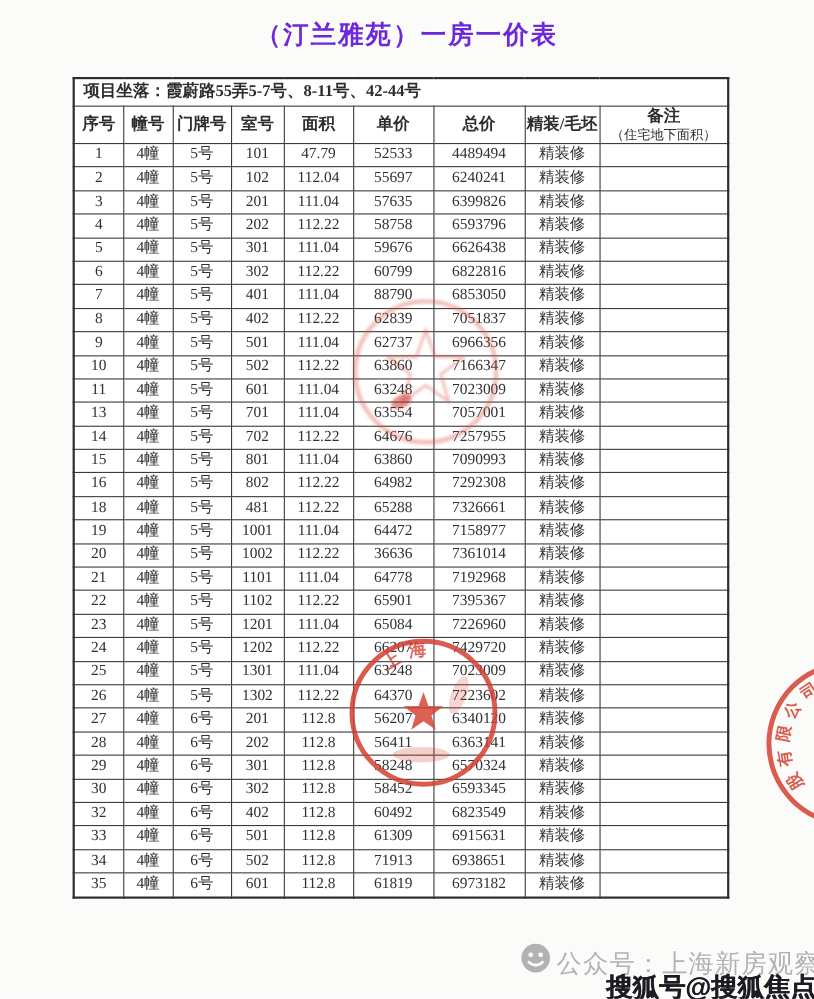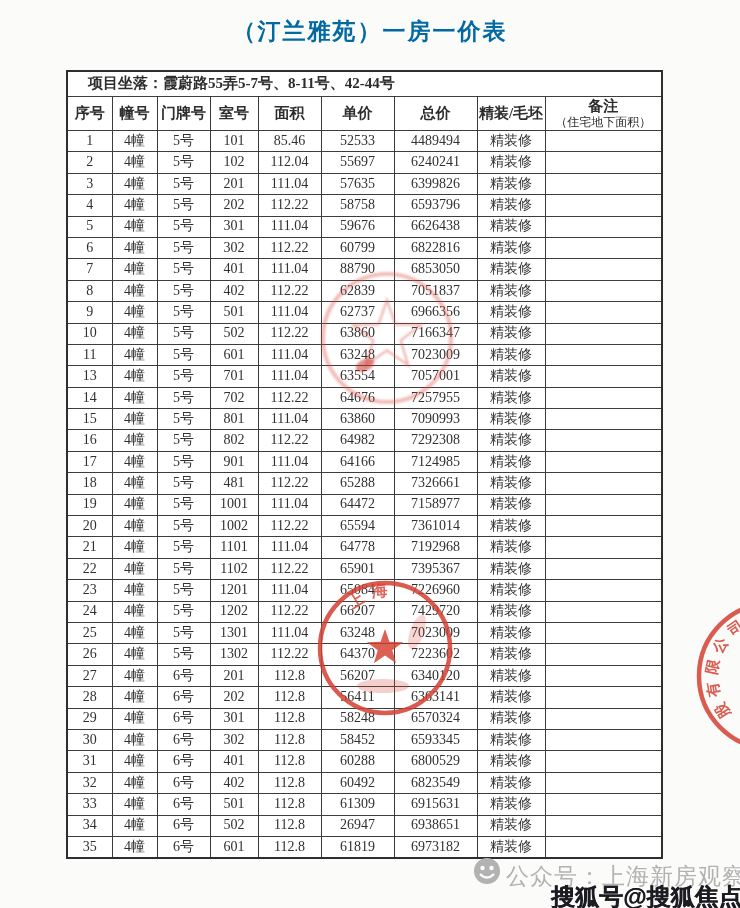--- a/index.html
+++ b/index.html
@@ -5,33 +5,33 @@
   html,body{margin:0;padding:0;}
   body{
     width:740px;height:908px;position:relative;overflow:hidden;
     background:#fbfbfa;
     font-family:"Liberation Serif","DejaVu Serif",serif;
     color:#2d2d2d;
   }
   .page-title{
     position:absolute;top:16px;left:0;width:740px;
     text-align:center;font-size:23px;font-weight:bold;letter-spacing:2px;
-    color:#0369a1;
+    color:#6d28d9;
   }
   .table-wrap{position:absolute;left:66px;top:70px;}
   table.price-table{
     border-collapse:collapse;table-layout:fixed;width:595px;
     border:2px solid #2e2e2e;background:#fff;
   }
   .price-table th,.price-table td{
     border:1px solid #3c3c3c;text-align:center;padding:0;
     font-size:14px;line-height:1.05;overflow:hidden;white-space:nowrap;
   }
   .loc-row th{
-    height:24px;font-size:15px;font-weight:bold;text-align:left;padding-left:20px;
+    height:24px;font-size:15px;font-weight:bold;text-align:left;padding-left:8px;
   }
   .head-row th{height:33px;font-size:15px;font-weight:bold;}
   .head-row .sub{font-size:12px;font-weight:normal;margin-top:1px;}
   tbody td{height:20.4px;color:#303030;}
   
   .stamp{position:absolute;pointer-events:none;}
   .stamp-faint{filter:blur(1.3px);}
   .stamp-main{filter:blur(0.3px);}
   .stamp-right{filter:blur(0.3px);}
   .seal-text{font-family:"Liberation Sans","DejaVu Sans",sans-serif;font-weight:bold;}
@@ -103,21 +103,21 @@
               <div class="sub">（住宅地下面积）</div>
             </th>
           </tr>
       </thead>
       <tbody id="table-body">
           <tr>
             <td>1</td>
             <td>4幢</td>
             <td>5号</td>
             <td>101</td>
-            <td>85.46</td>
+            <td>47.79</td>
             <td>52533</td>
             <td>4489494</td>
             <td>精装修</td>
             <td></td>
           </tr>
           <tr>
             <td>2</td>
             <td>4幢</td>
             <td>5号</td>
             <td>102</td>
@@ -264,31 +264,20 @@
             <td>4幢</td>
             <td>5号</td>
             <td>802</td>
             <td>112.22</td>
             <td>64982</td>
             <td>7292308</td>
             <td>精装修</td>
             <td></td>
           </tr>
           <tr>
-            <td>17</td>
-            <td>4幢</td>
-            <td>5号</td>
-            <td>901</td>
-            <td>111.04</td>
-            <td>64166</td>
-            <td>7124985</td>
-            <td>精装修</td>
-            <td></td>
-          </tr>
-          <tr>
             <td>18</td>
             <td>4幢</td>
             <td>5号</td>
             <td>481</td>
             <td>112.22</td>
             <td>65288</td>
             <td>7326661</td>
             <td>精装修</td>
             <td></td>
           </tr>
@@ -302,21 +291,21 @@
             <td>7158977</td>
             <td>精装修</td>
             <td></td>
           </tr>
           <tr>
             <td>20</td>
             <td>4幢</td>
             <td>5号</td>
             <td>1002</td>
             <td>112.22</td>
-            <td>65594</td>
+            <td>36636</td>
             <td>7361014</td>
             <td>精装修</td>
             <td></td>
           </tr>
           <tr>
             <td>21</td>
             <td>4幢</td>
             <td>5号</td>
             <td>1101</td>
             <td>111.04</td>
@@ -418,31 +407,20 @@
             <td>4幢</td>
             <td>6号</td>
             <td>302</td>
             <td>112.8</td>
             <td>58452</td>
             <td>6593345</td>
             <td>精装修</td>
             <td></td>
           </tr>
           <tr>
-            <td>31</td>
-            <td>4幢</td>
-            <td>6号</td>
-            <td>401</td>
-            <td>112.8</td>
-            <td>60288</td>
-            <td>6800529</td>
-            <td>精装修</td>
-            <td></td>
-          </tr>
-          <tr>
             <td>32</td>
             <td>4幢</td>
             <td>6号</td>
             <td>402</td>
             <td>112.8</td>
             <td>60492</td>
             <td>6823549</td>
             <td>精装修</td>
             <td></td>
           </tr>
@@ -456,21 +434,21 @@
             <td>6915631</td>
             <td>精装修</td>
             <td></td>
           </tr>
           <tr>
             <td>34</td>
             <td>4幢</td>
             <td>6号</td>
             <td>502</td>
             <td>112.8</td>
-            <td>26947</td>
+            <td>71913</td>
             <td>6938651</td>
             <td>精装修</td>
             <td></td>
           </tr>
           <tr>
             <td>35</td>
             <td>4幢</td>
             <td>6号</td>
             <td>601</td>
             <td>112.8</td>

